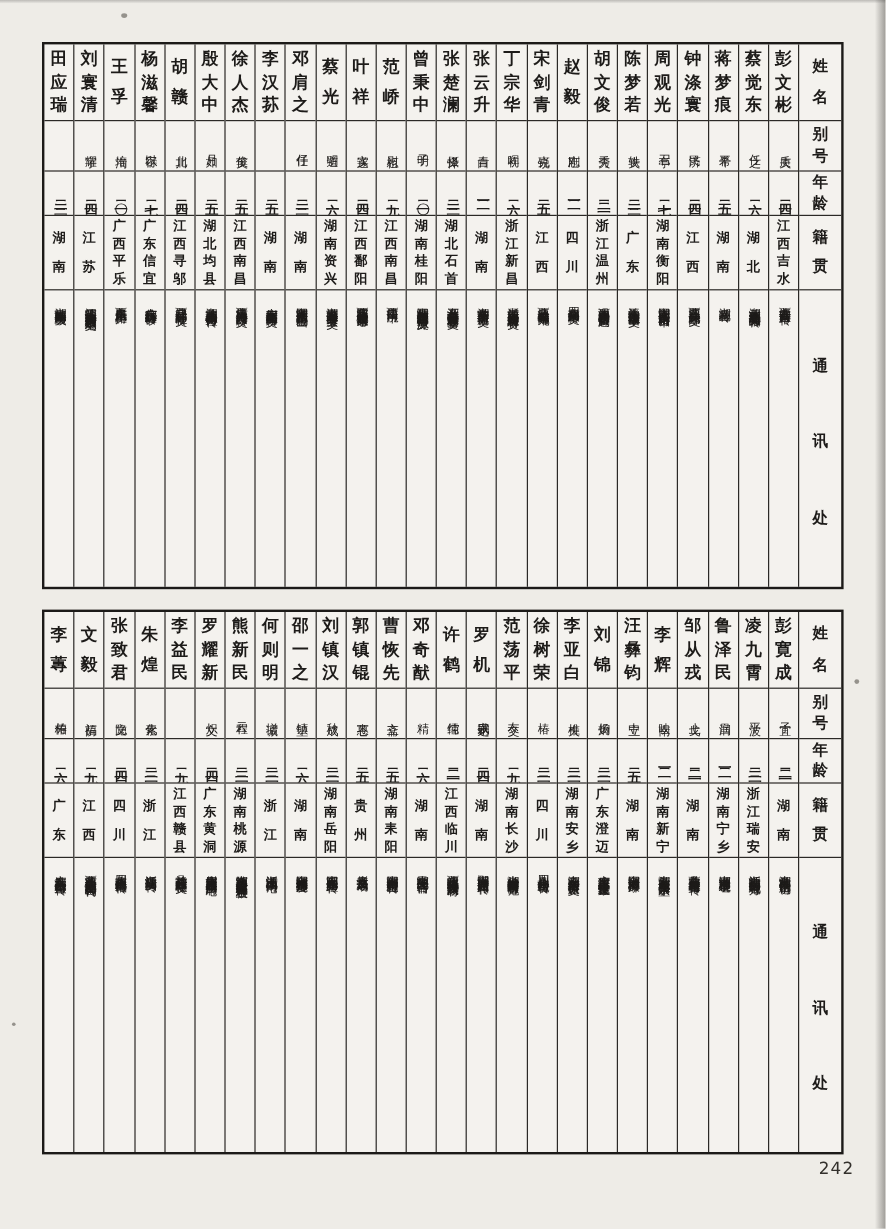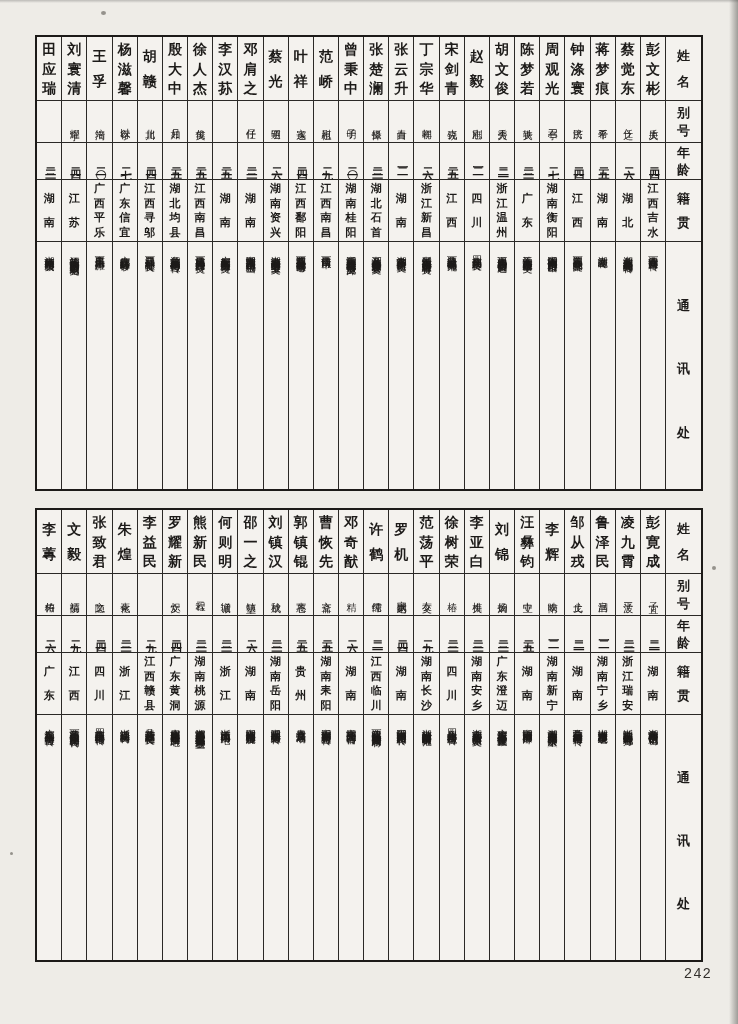--- a/index.html
+++ b/index.html
@@ -50,21 +50,21 @@
   .c-addr  .vtext{font-size:10px;letter-spacing:.5px;line-height:11.5px;}
 
   
   .split{display:flex;flex-direction:column;justify-content:space-evenly;align-items:center;}
   .split .ch{line-height:1;}
   .c-name.split .ch{font-size:14px;font-weight:700;}
   .c-native.split .ch{font-size:11px;font-weight:600;}
   .header-col .split .ch{font-size:13px;font-weight:700;}
 
   .page-number{position:absolute;right:26px;top:966px;font-size:14px;
-    letter-spacing:1px;color:#33302c;font-family:Liberation Mono, monospace;}
+    letter-spacing:1px;color:#33302c;}
 </style>
 </head>
 <body>
 
 <div class="edge-top"></div>
 <div class="edge-right"></div>
 <div class="speck s1"></div>
 <div class="speck s2"></div>
 <div class="speck s3"></div>
 

